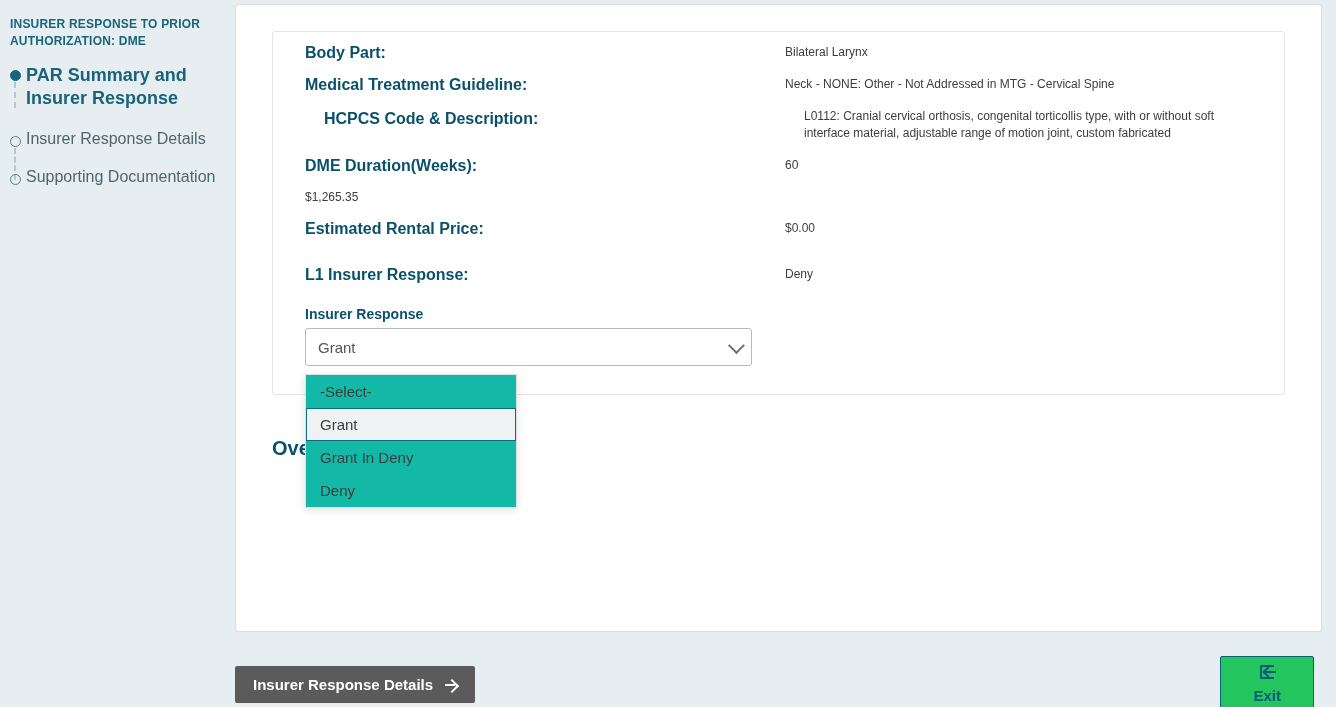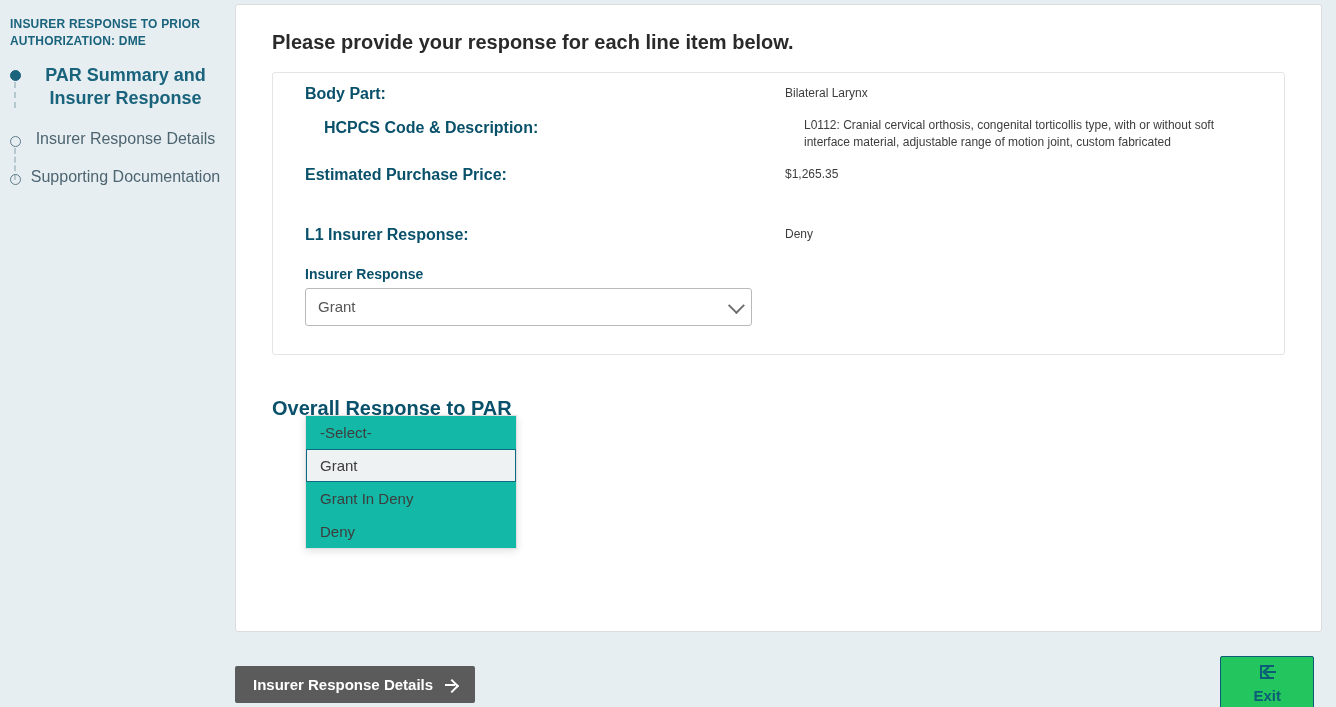--- a/index.html
+++ b/index.html
@@ -24,21 +24,20 @@
     font-size: 12px;
     line-height: 1.4;
     letter-spacing: .2px;
     text-transform: uppercase;
   }
   .nav { margin-top: 14px; }
   .nav-item {
     position: relative;
     padding-left: 16px;
     margin-bottom: 20px;
-    text-align: center;
   }
   .nav-item::before {
     content: "";
     position: absolute;
     left: 0;
     top: 6px;
     width: 9px; height: 9px;
     border: 1px solid #5d7b88;
     border-radius: 50%;
     background: transparent;
@@ -233,36 +232,44 @@
         <a class="nav-link">Insurer Response Details</a>
       </div>
       <div class="nav-item step3">
         <a class="nav-link">Supporting Documentation</a>
       </div>
     </nav>
   </aside>
 
   <main class="main">
     <div class="card">
-      <h1 class="page-title">Please provide your response for each line item below.</h1>
 
       <div class="inner">
         <div class="row">
           <div class="label">Body Part:</div>
           <div class="value">Bilateral Larynx</div>
+        </div>
+        <div class="row">
+          <div class="label">Medical Treatment Guideline:</div>
+          <div class="value">Neck - NONE: Other - Not Addressed in MTG - Cervical Spine</div>
         </div>
         <div class="row tall">
           <div class="label">HCPCS Code &amp; Description:</div>
           <div class="value">L0112: Cranial cervical orthosis, congenital torticollis type, with or without soft interface material, adjustable range of motion joint, custom fabricated</div>
         </div>
         <div class="row">
-          <div class="label">Estimated Purchase Price:</div>
+          <div class="label">DME Duration(Weeks):</div>
+          <div class="value">60</div>
+        </div>
+        <div class="row">
           <div class="value">$1,265.35</div>
         </div>
         <div class="row">
+          <div class="label">Estimated Rental Price:</div>
+          <div class="value">$0.00</div>
         </div>
         <div class="spacer-row"></div>
         <div class="row">
           <div class="label">L1 Insurer Response:</div>
           <div class="value">Deny</div>
         </div>
 
         <div class="field-label">Insurer Response</div>
         <div class="select-box">
           <span>Grant</span>

